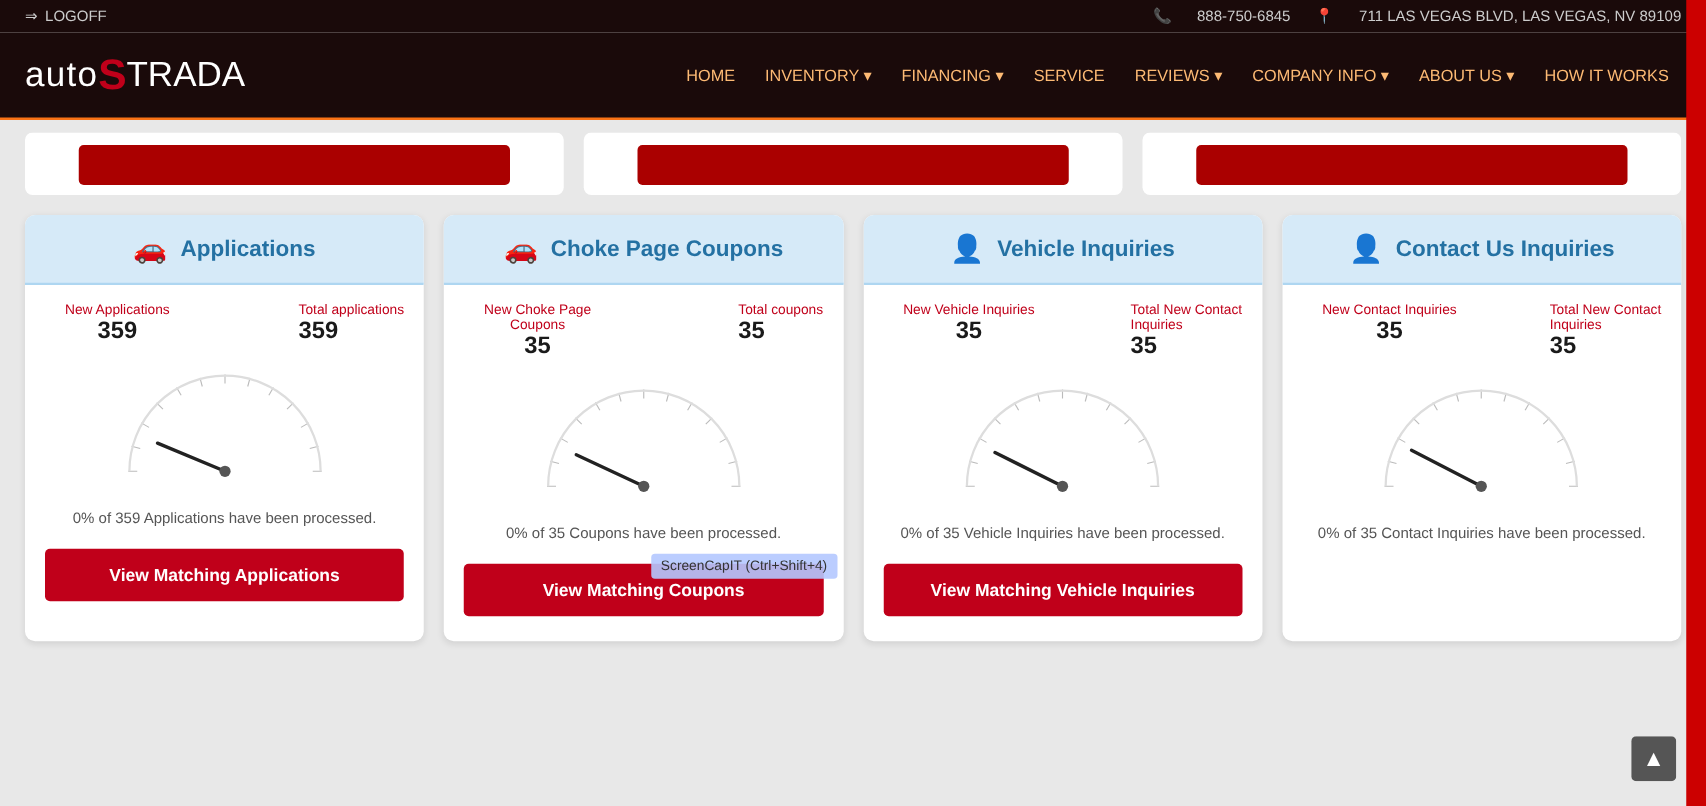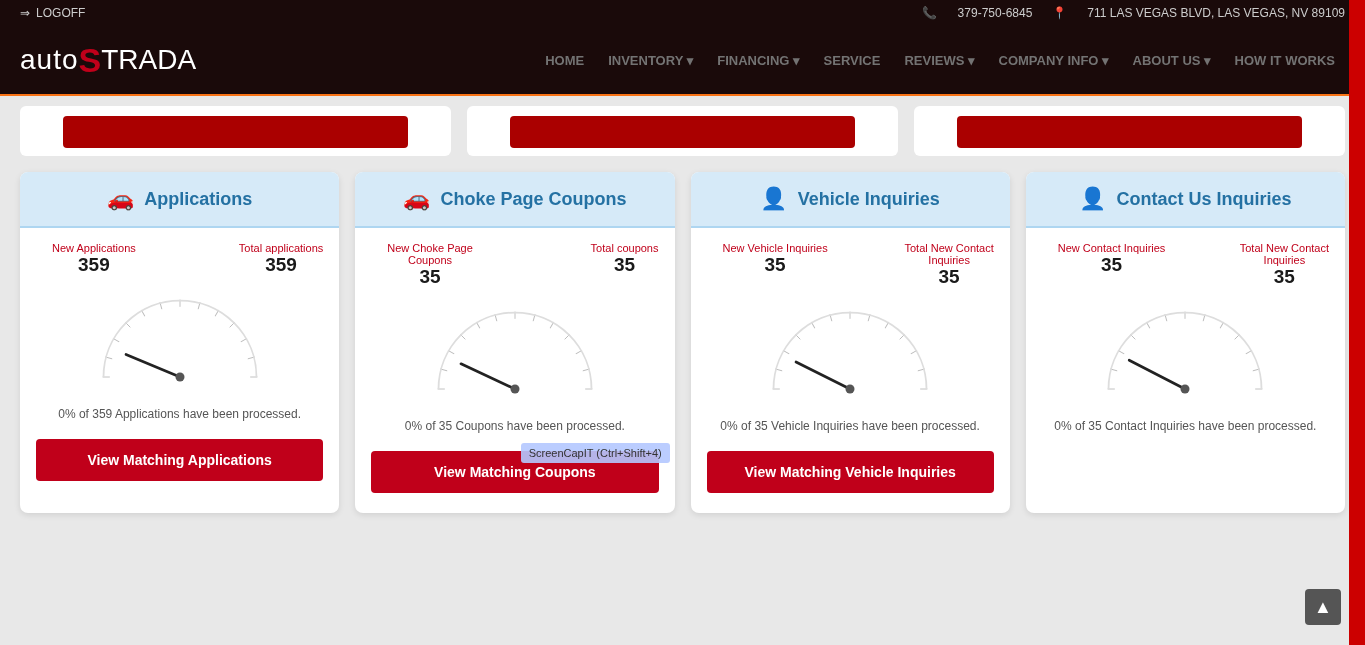--- a/index.html
+++ b/index.html
@@ -26,23 +26,23 @@
       padding: 0 20px;
       height: 70px;
       border-bottom: 2px solid #f97316;
     }
     .nav .logo { display: flex; align-items: center; margin-right: 40px; }
     .logo-auto { color: #fff; font-size: 28px; font-weight: 300; letter-spacing: 1px; }
     .logo-s { color: #c0001a; font-size: 34px; font-weight: bold; }
     .logo-trada { color: #fff; font-size: 28px; font-weight: 400; text-transform: uppercase; }
     .nav-links { display: flex; gap: 4px; align-items: center; margin-left: auto; }
     .nav-link {
-      color: #737373;
+      color: #fdba74;
       font-size: 13px;
-      font-weight: bold;
+      font-weight: normal;
       padding: 8px 10px;
       cursor: pointer;
       text-transform: uppercase;
       white-space: nowrap;
     }
 
     
     .right-scrollbar {
       position: fixed;
       right: 0;
@@ -115,21 +115,21 @@
     .card-stats {
       width: 100%;
       padding: 14px 16px 0 16px;
       display: flex;
       justify-content: space-between;
     }
     .stat-label { color: #c0001a; font-size: 11px; }
     .stat-value { color: #1a1a1a; font-size: 19px; font-weight: bold; }
 
     .stat-left { text-align: center; margin-left: 16px; }
-    .stat-right { text-align: center; }
+    .stat-right { text-align: left; }
 
     
     .gauge-container {
       width: 180px;
       height: 110px;
       margin: 10px auto 6px auto;
       position: relative;
     }
     .gauge-svg { width: 100%; height: 100%; }
 
@@ -191,21 +191,21 @@
 </head>
 <body>
 
 <div class="top-bar">
   <div class="logoff">
     <span>⇒</span>
     <span>LOGOFF</span>
   </div>
   <div class="contact-info">
     <span>📞</span>
-    <span>379-750-6845</span>
+    <span>888-750-6845</span>
     <span>📍</span>
     <span>711 LAS VEGAS BLVD, LAS VEGAS, NV 89109</span>
   </div>
 </div>
 
 <nav class="nav">
   <div class="logo">
     <span class="logo-auto">auto</span>
       <span class="logo-s">S</span>
       <span class="logo-trada">TRADA</span>

